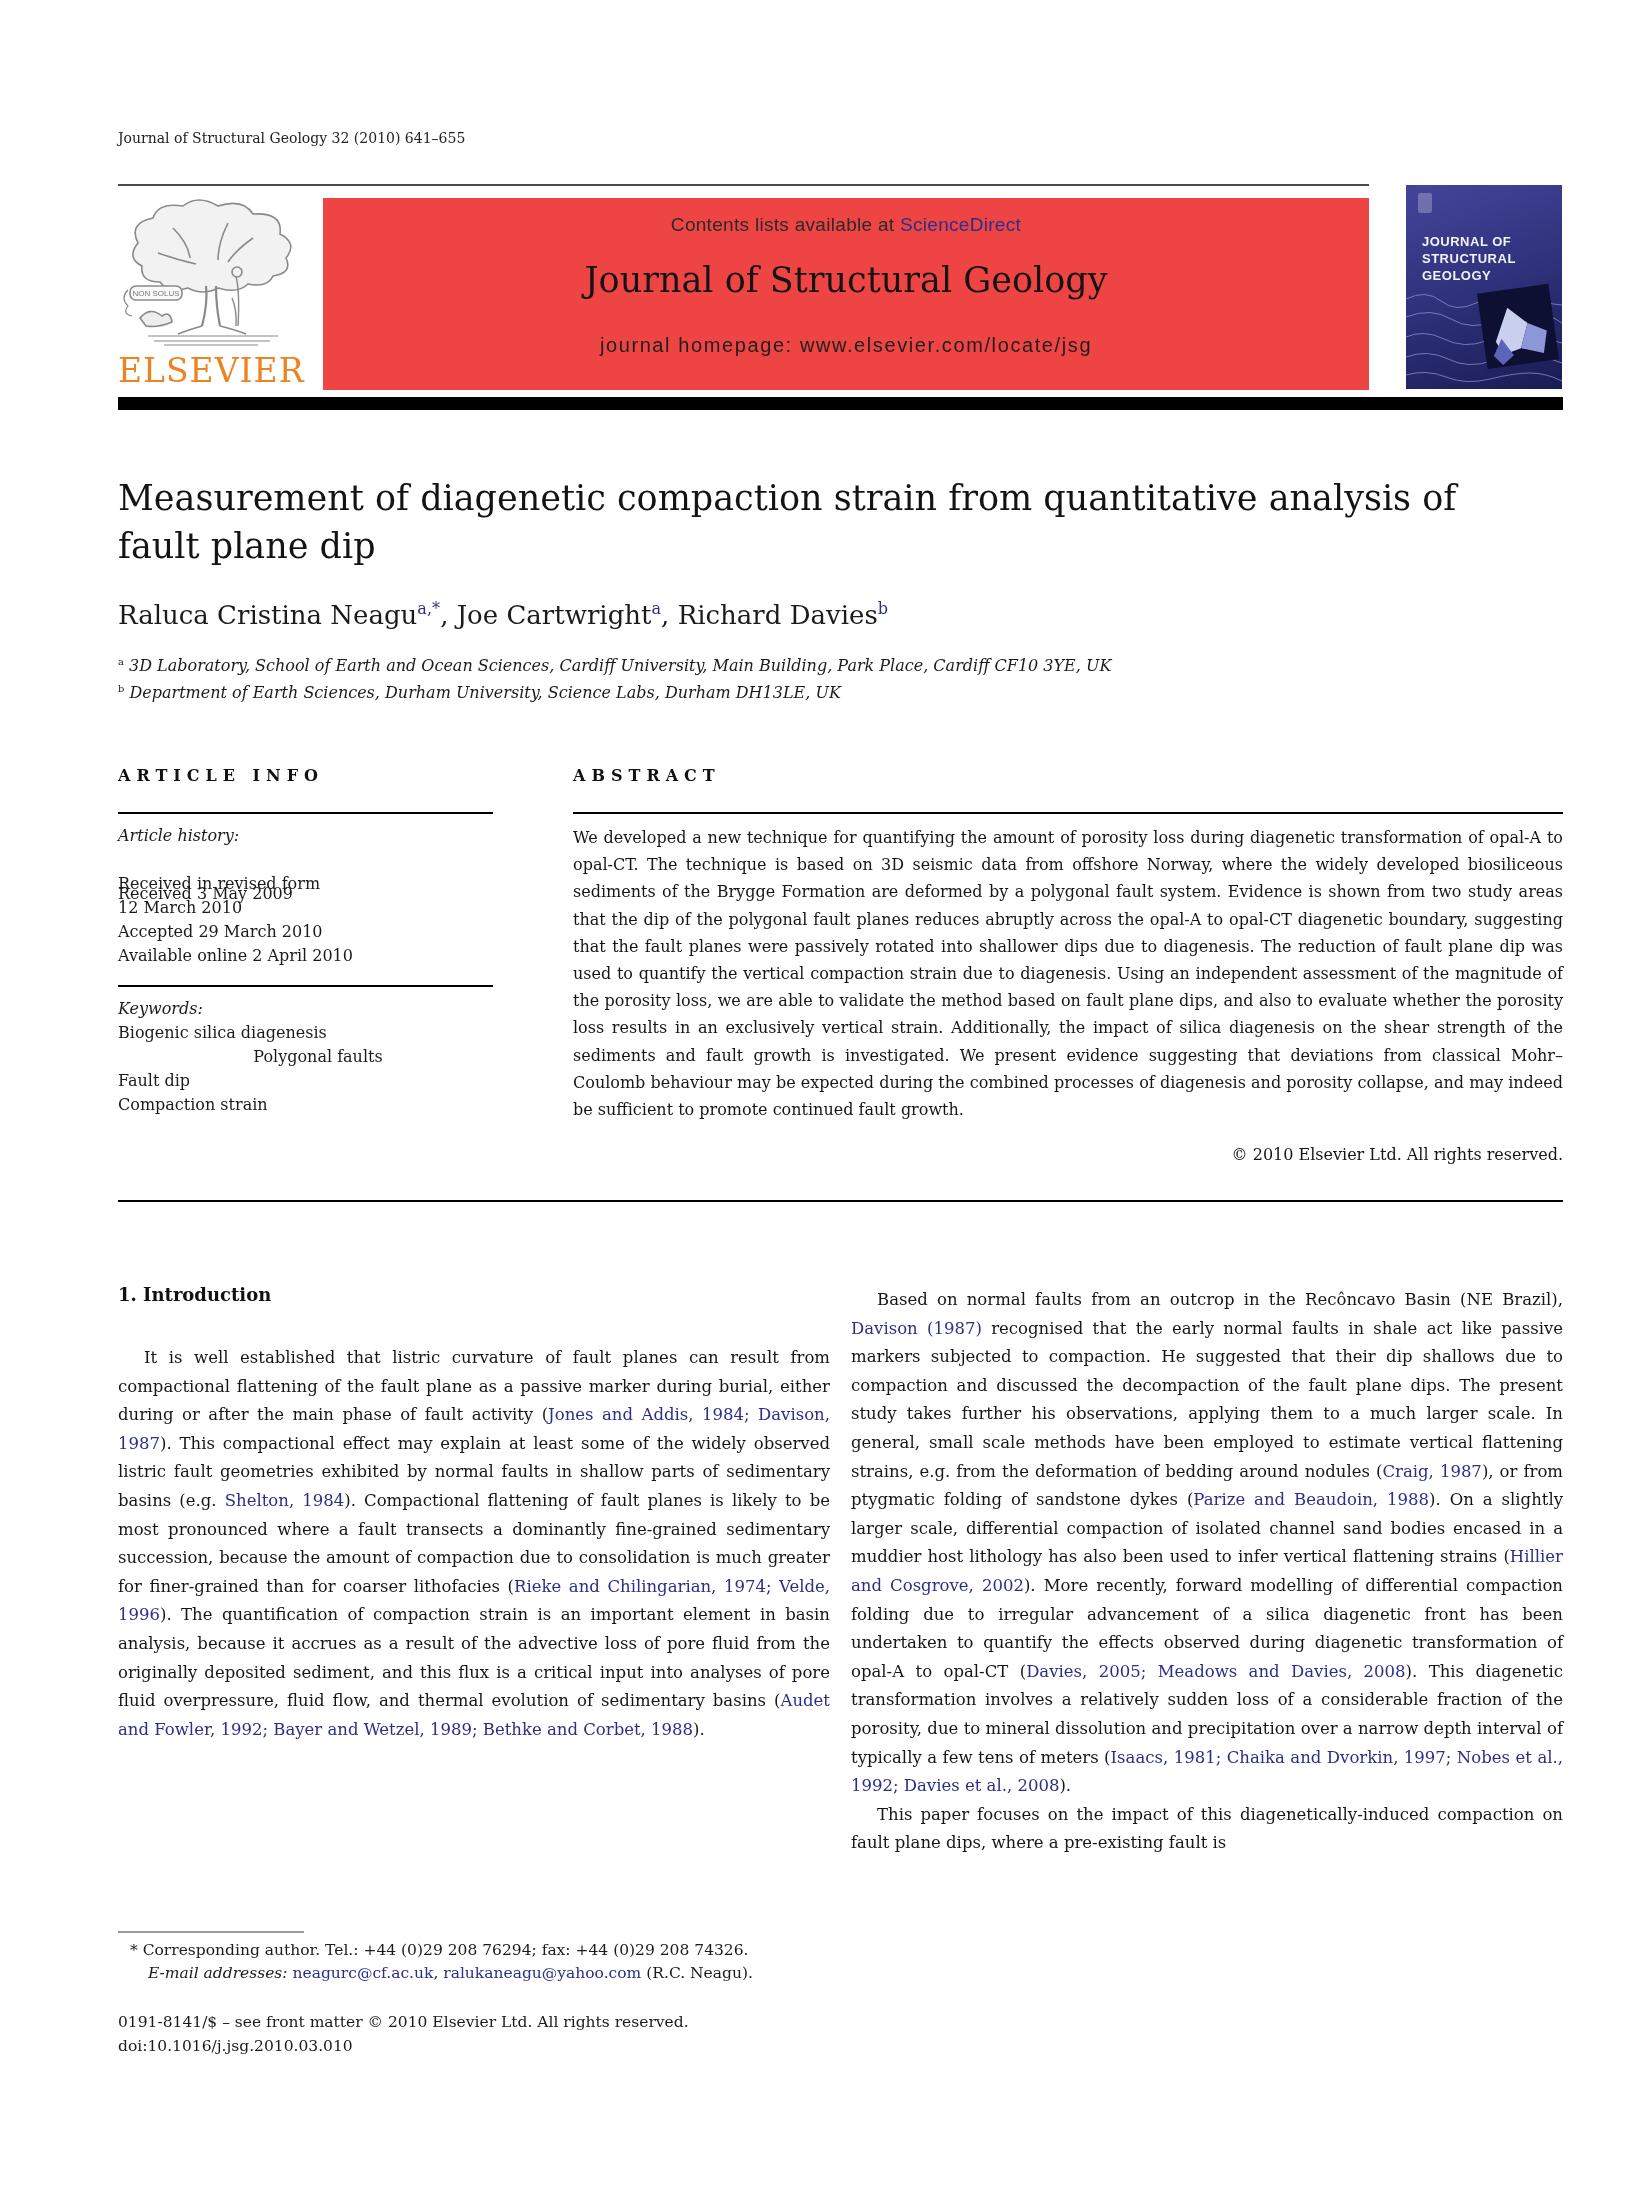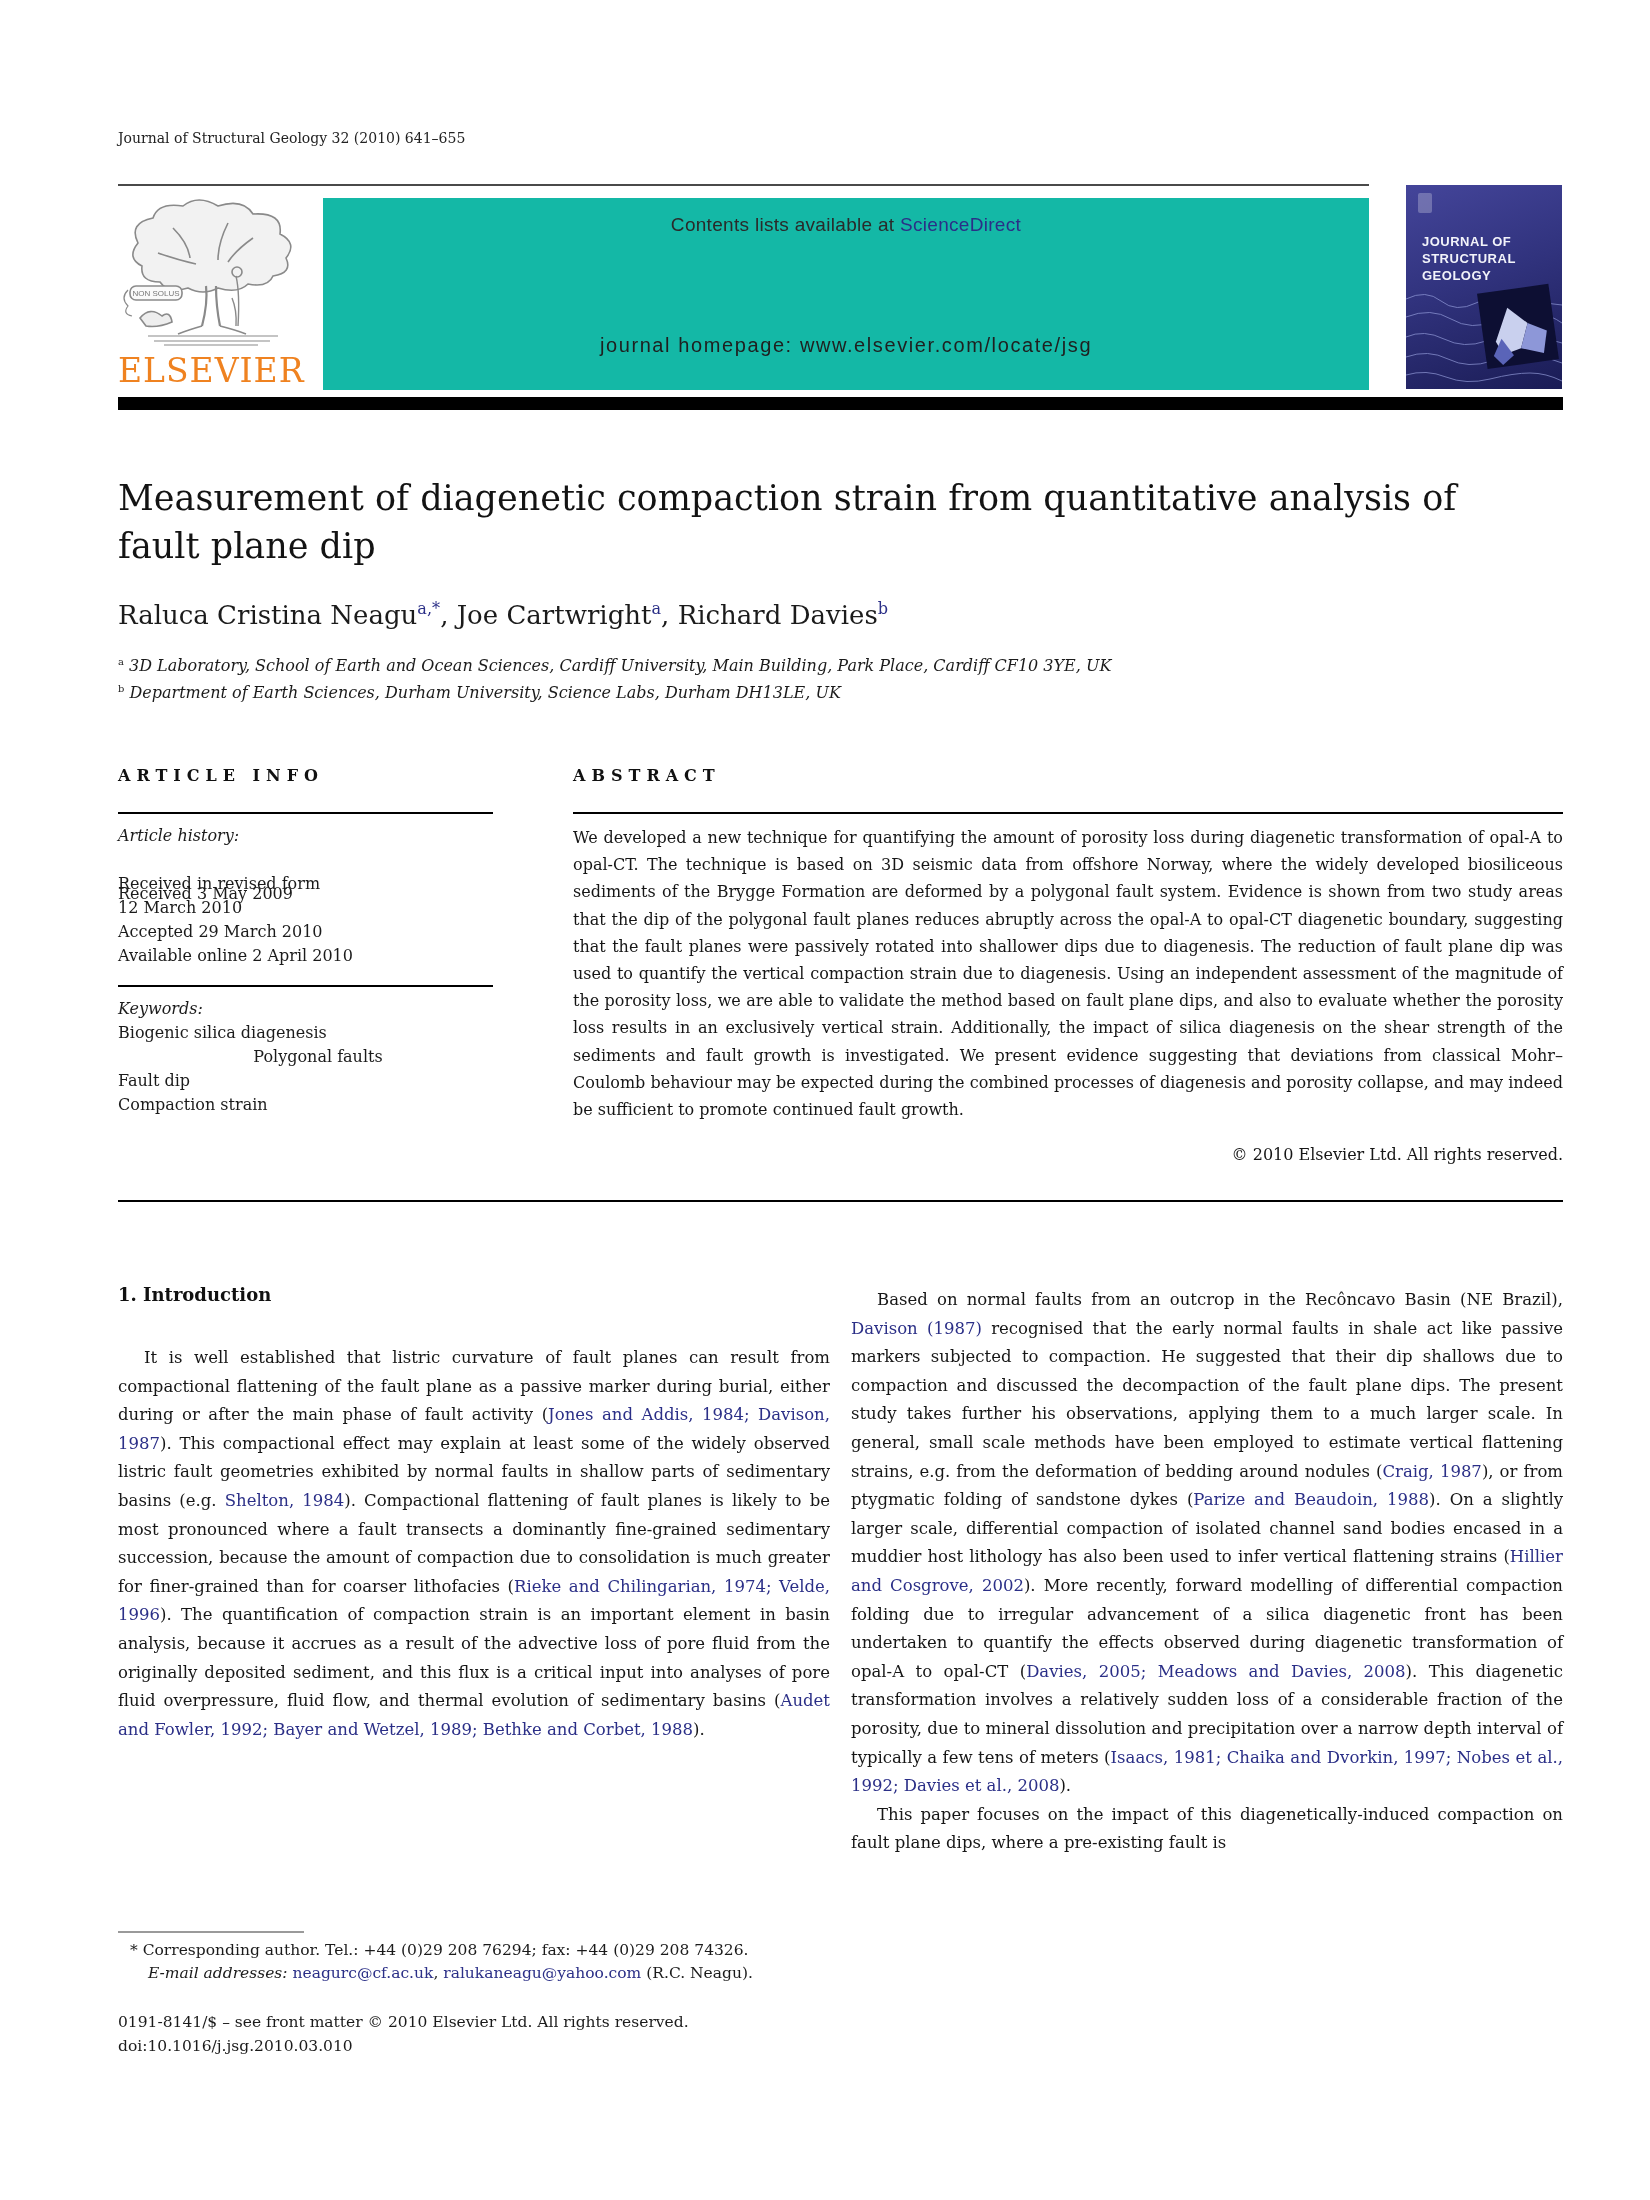--- a/index.html
+++ b/index.html
@@ -13,21 +13,21 @@
   .it  { font-style:italic; }
   sup  { font-size:0.62em; vertical-align:super; line-height:0; }
   .jsans { font-family:"Liberation Sans", sans-serif; }
 
   
   .top-citation { top:130px; left:118px; width:1445px; text-align:left; font-size:14px; color:#222; }
   .rule-top { top:184px; left:118px; width:1251px; height:2px; background:#4a4a4a; }
   .logo-box { top:198px; left:118px; width:200px; height:192px; }
   .logo-tree { position:absolute; top:0; left:0; }
   .elsevier-word { position:absolute; bottom:0; left:0; font-size:33px; color:#ef8220; letter-spacing:1px; }
-  .banner { top:198px; left:323px; width:1046px; height:192px; background:#14b8a6; text-align:center; }
+  .banner { top:198px; left:323px; width:1046px; height:192px; background:#ef4444; text-align:center; }
   .banner-line1 { position:absolute; top:16px; width:100%; font-size:19px; color:#2a2a2a; letter-spacing:0.3px; }
   .banner-title { position:absolute; top:62px; width:100%; font-size:35px; color:#141414; }
   .banner-home { position:absolute; bottom:33px; width:100%; font-size:20px; color:#1f1f1f; letter-spacing:1.6px; }
   .cover { top:185px; left:1406px; width:156px; height:204px; background:linear-gradient(160deg,#44459a 0%,#31337e 45%,#1a1c55 100%); }
   .cover-mark { position:absolute; top:8px; left:12px; width:14px; height:20px; background:rgba(255,255,255,0.25); border-radius:2px; }
   .cover-title { position:absolute; top:48px; left:16px; font-family:"Liberation Sans", sans-serif; font-weight:bold; color:#f2f3fa; font-size:13px; line-height:17px; letter-spacing:0.5px; }
   .cover-art { position:absolute; bottom:0; left:0; }
   .bar-black { top:397px; left:118px; width:1445px; height:13px; background:#000; }
 
   
@@ -88,20 +88,21 @@
         <path d="M10,92 Q2,100 10,108 Q4,116 14,118" stroke-width="1.2"></path>
         <rect x="12" y="88" width="52" height="14" rx="6" fill="#fafafa"></rect>
       </g>
       <text x="38" y="98" font-family="Liberation Sans, sans-serif" font-size="8" fill="#777" text-anchor="middle">NON SOLUS</text>
     </svg>
     <div class="elsevier-word">ELSEVIER</div>
   </div>
 
   <div class="abs banner">
     <div class="banner-line1 jsans"><span>Contents lists available at </span><span class="lnk">ScienceDirect</span></div>
+    <div class="banner-title">Journal of Structural Geology</div>
     <div class="banner-home jsans">journal homepage: www.elsevier.com/locate/jsg</div>
   </div>
 
   <div class="abs cover">
     <div class="cover-mark"></div>
     <div class="cover-title">
       <div>JOURNAL OF</div>
       <div>STRUCTURAL</div>
       <div>GEOLOGY</div>
     </div>

